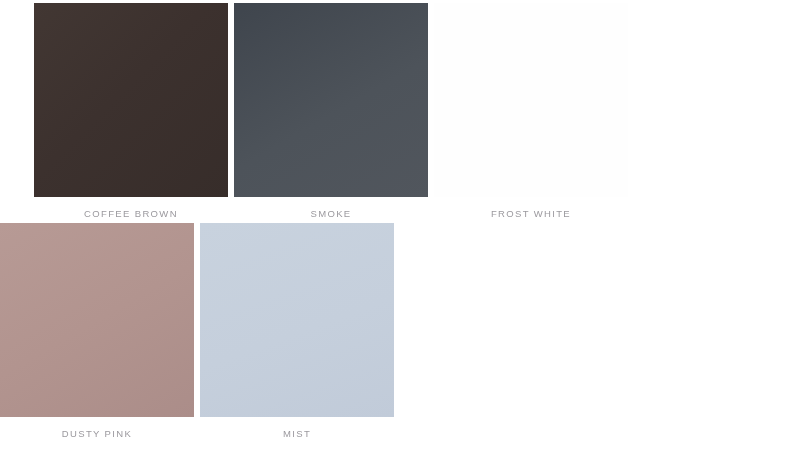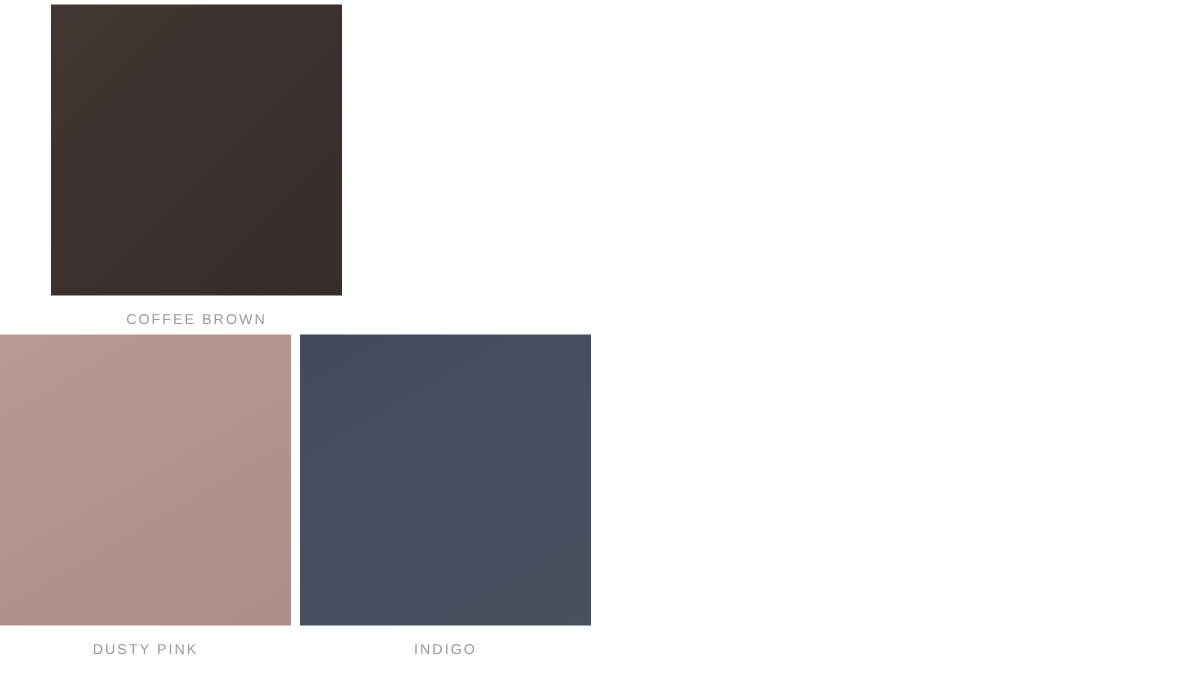--- a/index.html
+++ b/index.html
@@ -87,34 +87,42 @@
 
 <div id="palette-board">
 
   <div class="palette-row" id="row-1">
 
     <div class="swatch-cell">
       <div class="swatch-chip chip-coffee-brown"></div>
       <div class="swatch-label">COFFEE BROWN</div>
     </div>
 
+    <div class="swatch-cell">
+      <div class="swatch-chip chip-smoke"></div>
+      <div class="swatch-label">SMOKE</div>
+    </div>
 
 
+    <div class="swatch-cell">
+      <div class="swatch-chip chip-frost-white"></div>
+      <div class="swatch-label">FROST WHITE</div>
+    </div>
 
   </div>
 
   <div class="palette-row" id="row-2">
 
     <div class="swatch-cell">
       <div class="swatch-chip chip-dusty-pink"></div>
       <div class="swatch-label">DUSTY PINK</div>
     </div>
 
+    <div class="swatch-cell">
+      <div class="swatch-chip chip-mist"></div>
+      <div class="swatch-label">MIST</div>
+    </div>
 
-    <div class="swatch-cell">
-      <div class="swatch-chip chip-indigo"></div>
-      <div class="swatch-label">INDIGO</div>
-    </div>
 
 
   </div>
 
 </div>
 
 </body></html>

